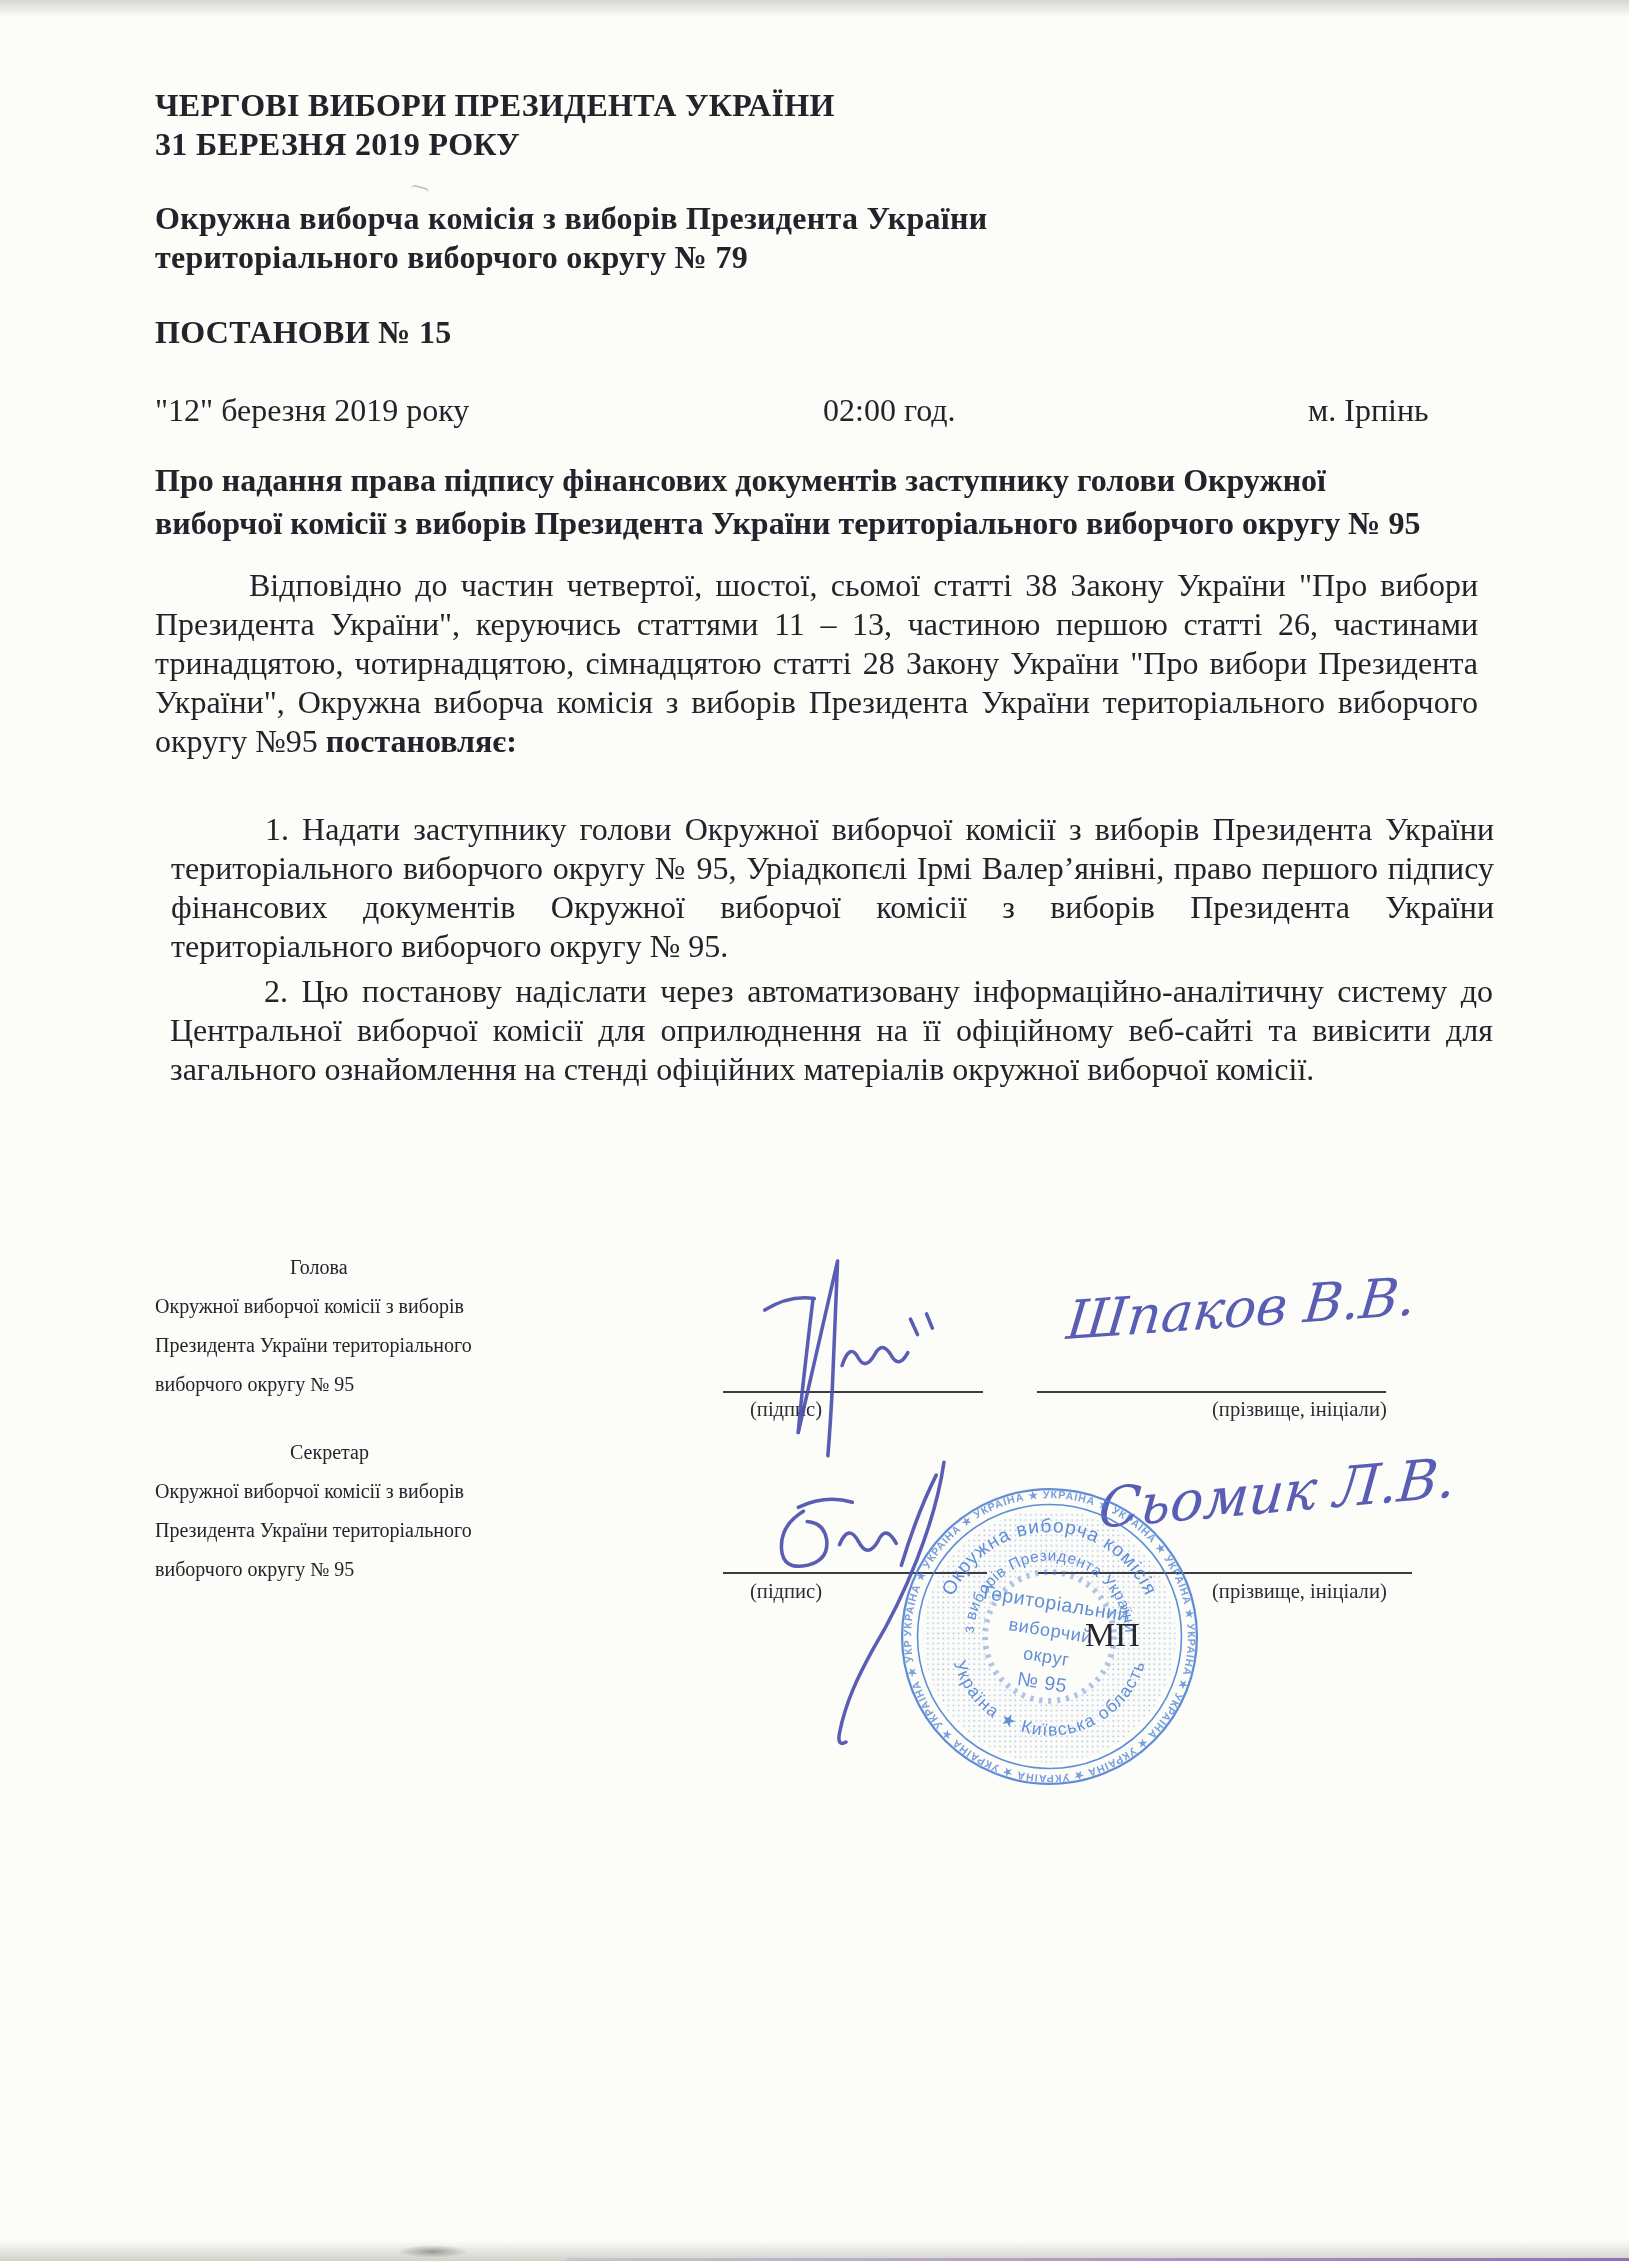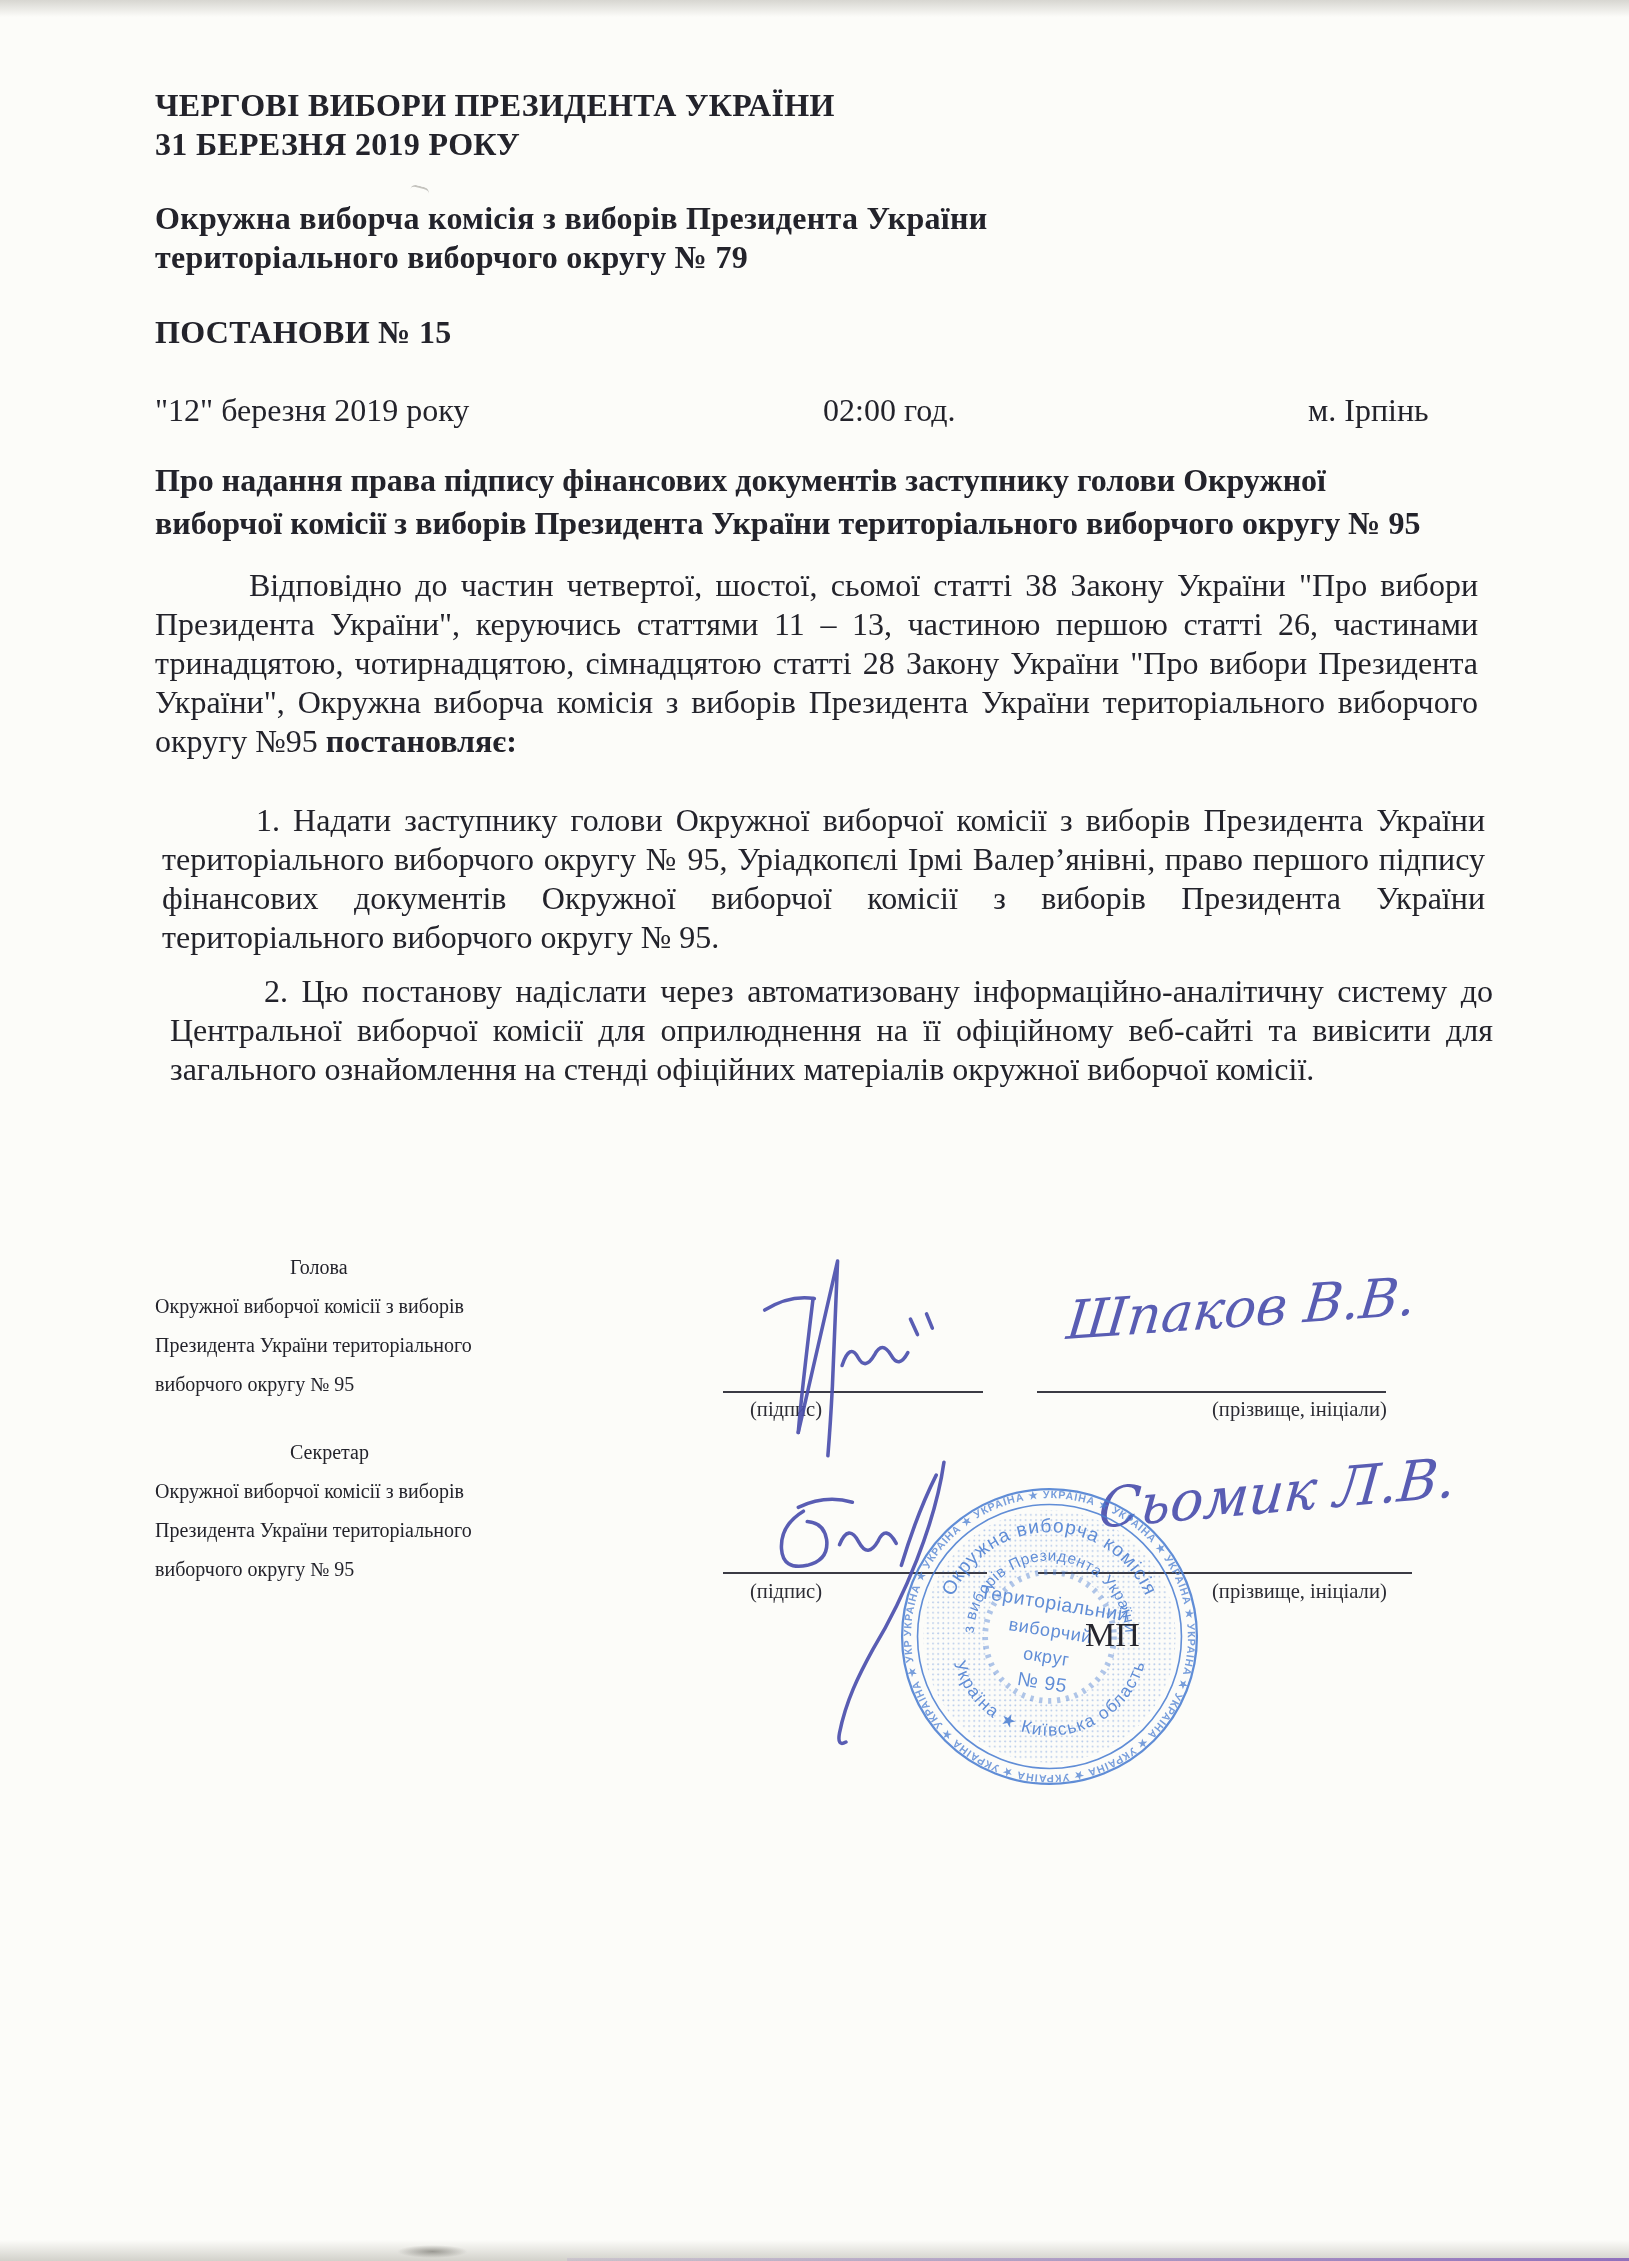--- a/index.html
+++ b/index.html
@@ -66,21 +66,21 @@
     <span class="date-item" style="left:1308px">м. Ірпінь</span>
   </div>
 
   <div class="abs centerblock" style="top:459px; font-weight:bold; font-size:32px; line-height:43px">
     <div>Про надання права підпису фінансових документів заступнику голови Окружної</div>
     <div>виборчої комісії з виборів Президента України територіального виборчого округу № 95</div>
   </div>
 
   <p class="body-par" style="top:566px; margin:0"><span>Відповідно до частин четвертої, шостої, сьомої статті 38 Закону України "Про вибори Президента України", керуючись статтями 11 – 13, частиною першою статті 26, частинами тринадцятою, чотирнадцятою, сімнадцятою статті 28 Закону України "Про вибори Президента України", Окружна виборча комісія з виборів Президента України територіального виборчого округу №95</span> <b>постановляє:</b></p>
 
-  <p class="body-par" style="top:794px; margin:7px"><span>1. Надати заступнику голови Окружної виборчої комісії з виборів Президента України територіального виборчого округу № 95, Уріадкопєлі Ірмі Валер’янівні, право першого підпису фінансових документів Окружної виборчої комісії з виборів Президента України територіального виборчого округу № 95.</span></p>
+  <p class="body-par" style="top:794px; margin:16px"><span>1. Надати заступнику голови Окружної виборчої комісії з виборів Президента України територіального виборчого округу № 95, Уріадкопєлі Ірмі Валер’янівні, право першого підпису фінансових документів Окружної виборчої комісії з виборів Президента України територіального виборчого округу № 95.</span></p>
 
   <p class="body-par" style="top:957px; margin:15px"><span>2. Цю постанову надіслати через автоматизовану інформаційно-аналітичну систему до Центральної виборчої комісії для оприлюднення на її офіційному веб-сайті та вивісити для загального ознайомлення на стенді офіційних матеріалів окружної виборчої комісії.</span></p>
 
   <div class="org-block" style="top:1248px">
     <div class="role">Голова</div>
     <div>Окружної виборчої комісії з виборів</div>
     <div>Президента України територіального</div>
     <div>виборчого округу № 95</div>
   </div>
 

